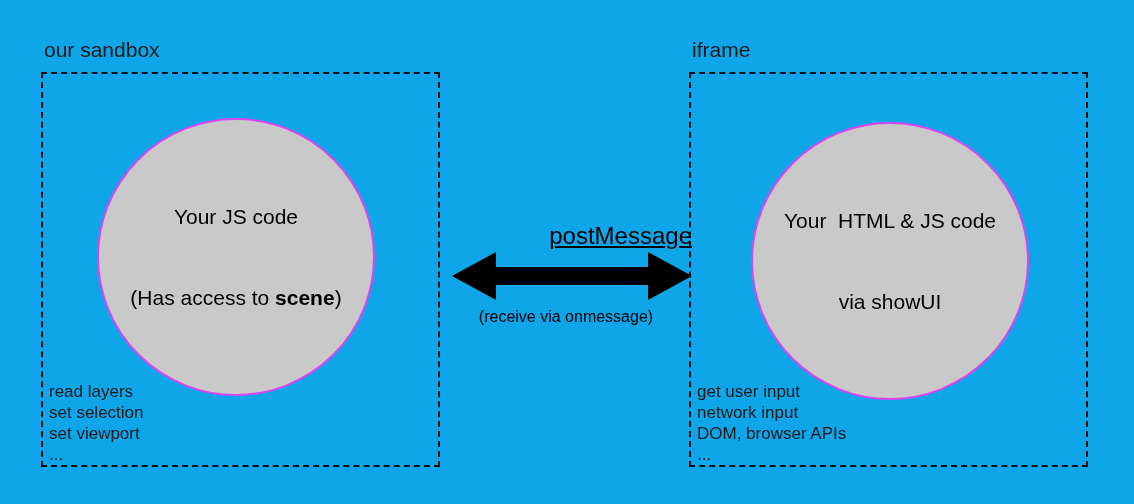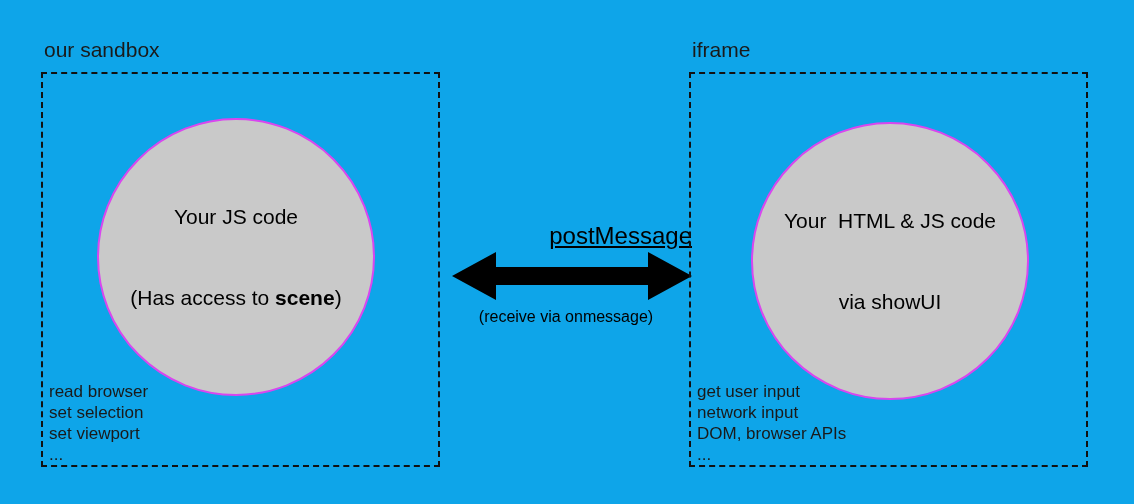--- a/index.html
+++ b/index.html
@@ -96,21 +96,21 @@
   <div class="region-box" style="left:41px; top:72px; width:399px; height:395px;"></div>
 
   <div class="bubble" style="left:97px; top:118px; width:278px; height:278px;">
     <div class="bubble-text">
       <div>Your JS code</div>
       <div><span>(Has access to </span><b>scene</b><span>)</span></div>
     </div>
   </div>
 
   <div class="cap-list" style="left:49px; top:381px;">
-    <div>read browser</div>
+    <div>read layers</div>
     <div>set selection</div>
     <div>set viewport</div>
     <div>...</div>
   </div>
 
   <div class="arrow-wrap" style="left:440px; top:222px; width:252px; height:110px;">
 
     <div class="arrow-label-top" style="left:0; top:0;">postMessage</div>
 
     <svg class="arrow-svg" style="left:12px; top:26px;" width="240" height="56" viewBox="0 0 240 56" xmlns="http://www.w3.org/2000/svg">

